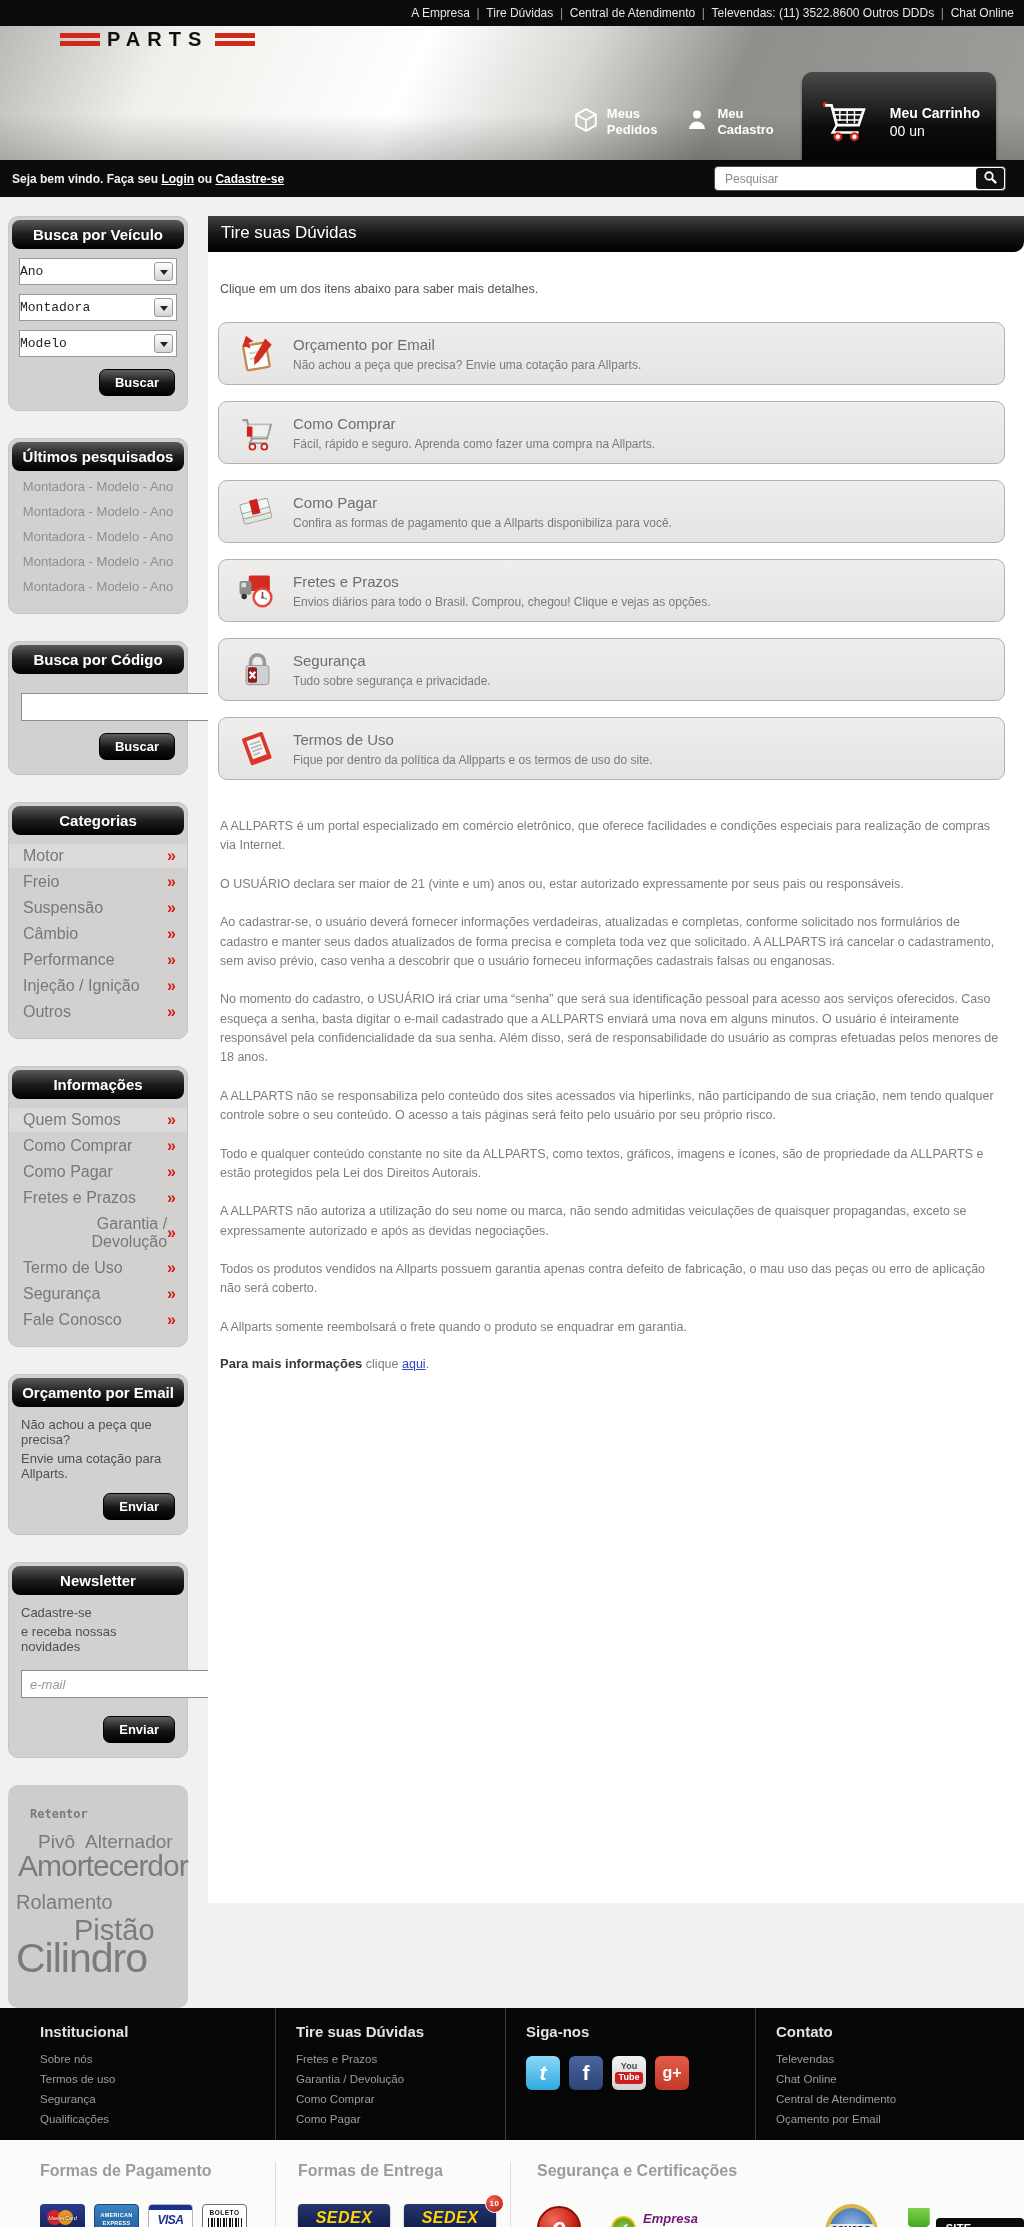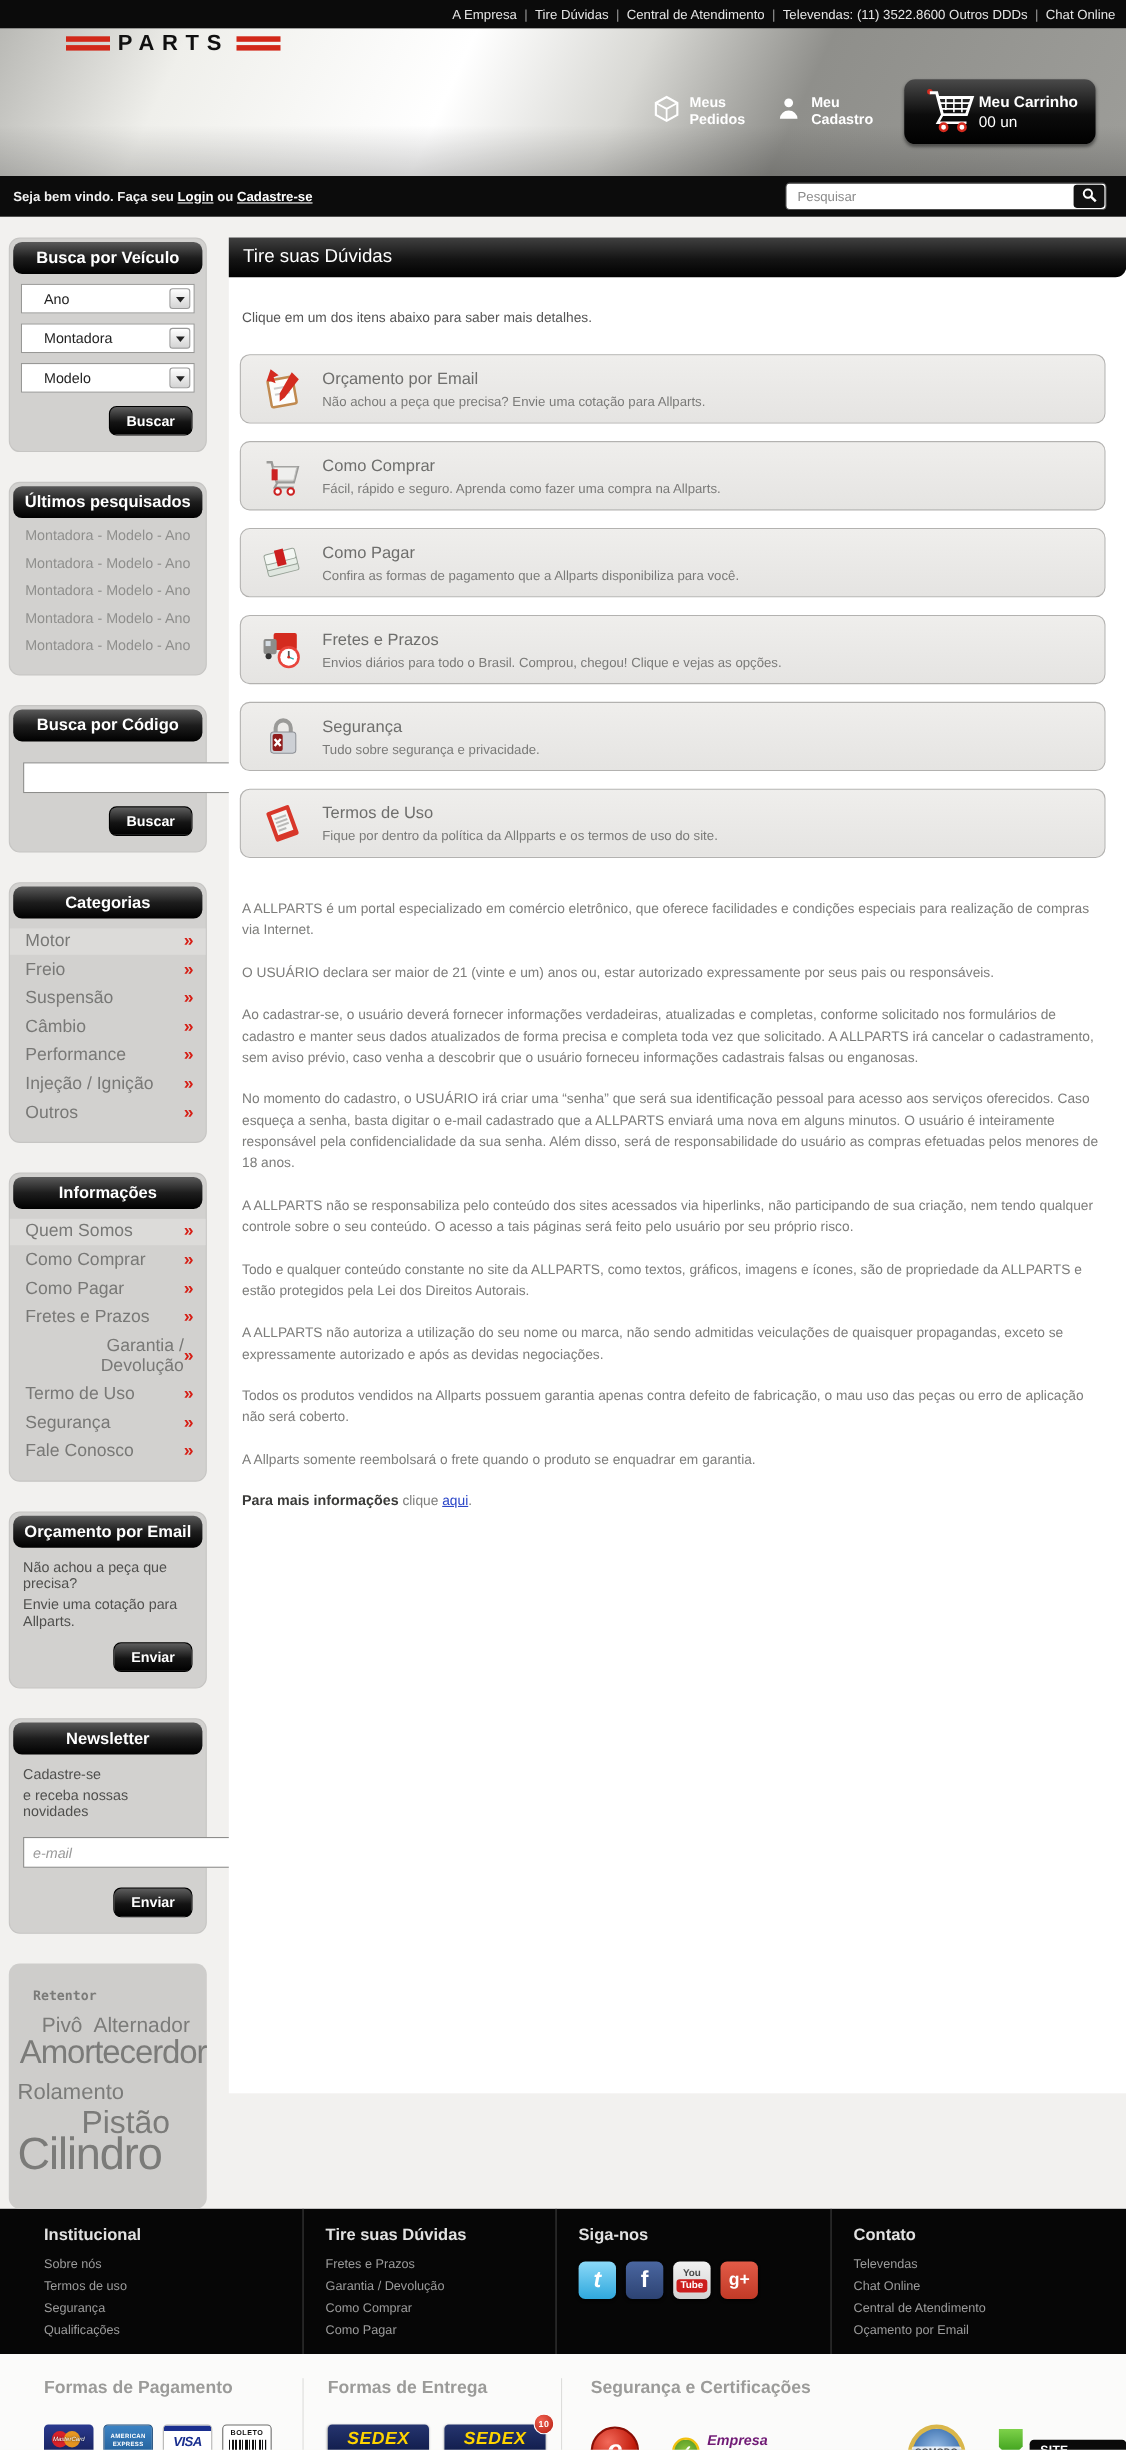--- a/index.html
+++ b/index.html
@@ -18,22 +18,22 @@
   .header::after{ content:""; position:absolute; left:0; right:0; bottom:0; height:46px;
     background:linear-gradient(rgba(0,0,0,0),rgba(0,0,0,0.18)); }
   .logo { position:absolute; left:48px; top:10px; z-index:3; cursor:pointer; }
   .logo-all { font-size:86px; font-weight:bold; font-style:italic; letter-spacing:-5px; color:#161618;
     line-height:0.95; text-shadow:3px 3px 0 rgba(255,255,255,0.85); }
   .logo-parts { display:flex; align-items:center; gap:7px; margin:-8px 0 0 12px; font-size:20px; font-weight:bold;
     letter-spacing:7px; color:#101010; }
   .rbar { display:inline-block; width:40px; height:13px; border-top:5px solid #d22819; border-bottom:5px solid #d22819; }
   .hnav { position:absolute; right:28px; top:46px; display:flex; align-items:center; gap:28px; z-index:3; }
   .hnav-item { display:flex; align-items:center; gap:8px; color:#fff; font-size:13px; font-weight:bold; line-height:1.3; cursor:pointer; }
-  .cart-box { display:flex; align-items:center; gap:2px; background:linear-gradient(#4a4a4a,#0c0c0c 55%,#000);
-    border-radius:10px; padding:5px 16px; color:#fff; font-size:14px; font-weight:bold; line-height:1.35;
+  .cart-box { display:flex; align-items:center; gap:22px; background:linear-gradient(#4a4a4a,#0c0c0c 55%,#000);
+    border-radius:10px; padding:26px 16px; color:#fff; font-size:14px; font-weight:bold; line-height:1.35;
     box-shadow:0 2px 3px rgba(0,0,0,0.45); cursor:pointer;justify-content:center; }
 
   
   .welcomebar { height:37px; background:#0c0c0c; display:flex; align-items:center; justify-content:space-between; padding:0 12px; }
   .welcome-text { color:#f0f0f0; font-size:12px; font-weight:bold; }
   .welcome-text a { color:#fff; text-decoration:underline; }
   .search { position:relative; width:292px; margin-right:6px; }
   .search input { width:100%; height:25px; border:1px solid #4a4a4a; border-radius:4px; padding:0 36px 0 10px;
     font-size:12px; color:#333; font-family:"Liberation Sans",sans-serif; }
   .search input::placeholder { color:#8a8a8a; }
@@ -43,21 +43,21 @@
   
   .content-wrap { display:flex; gap:20px; padding:19px 0 0 8px; min-height:1706px; align-items:flex-start; }
   .sidebar { width:180px; flex:none; }
   .main { flex:1; background:#fff; min-height:1687px; }
 
   
   .sbox { background:#d2d1cf; border-radius:10px; margin-bottom:27px; padding-bottom:14px; border:1px solid #c6c5c3; }
   .sbox-h { margin:3px; background:linear-gradient(#5a5a5a,#1d1d1d 50%,#000); border-radius:8px; color:#fff;
     font-weight:bold; font-size:15px; text-align:center; padding:6px 0; }
   .sel { margin:9px 10px 0; background:#fff; border:1px solid #989896; height:27px; display:flex; align-items:center;
-    justify-content:space-between; padding-left:20px; font-size:13px; color:#222; cursor:pointer; }
+    justify-content:space-between; padding-left:0; font-size:13px; color:#222; cursor:pointer;font-family:Liberation Mono, monospace; }
   .sel-arrow { width:19px; height:19px; margin-right:3px; border:1px solid #9a9a9a; border-radius:3px;
     background:linear-gradient(#fff,#d4d4d4); display:flex; align-items:center; justify-content:center; }
   .sel-arrow::after { content:""; border:4px solid transparent; border-top:5px solid #222; margin-top:5px; }
   .btn { display:block; margin:12px 12px 0 auto; background:linear-gradient(#5e5e5e,#141414 55%,#000); color:#fff;
     font-size:13px; font-weight:bold; padding:5px 15px; border-radius:7px; border:1px solid #000; cursor:pointer;
     width:max-content; font-family:"Liberation Sans",sans-serif; }
   .ritem { text-align:center; color:#8f8f8d; font-size:13px; padding:5px 0; cursor:pointer; }
   .ritem:first-of-type { margin-top:6px; }
   .cinput, .ninput { margin:16px 12px 0; width:194px; height:28px; border:1px solid #8d8d8b; background:#fff;
     padding:0 8px; font-size:13px; font-family:"Liberation Sans",sans-serif; }

